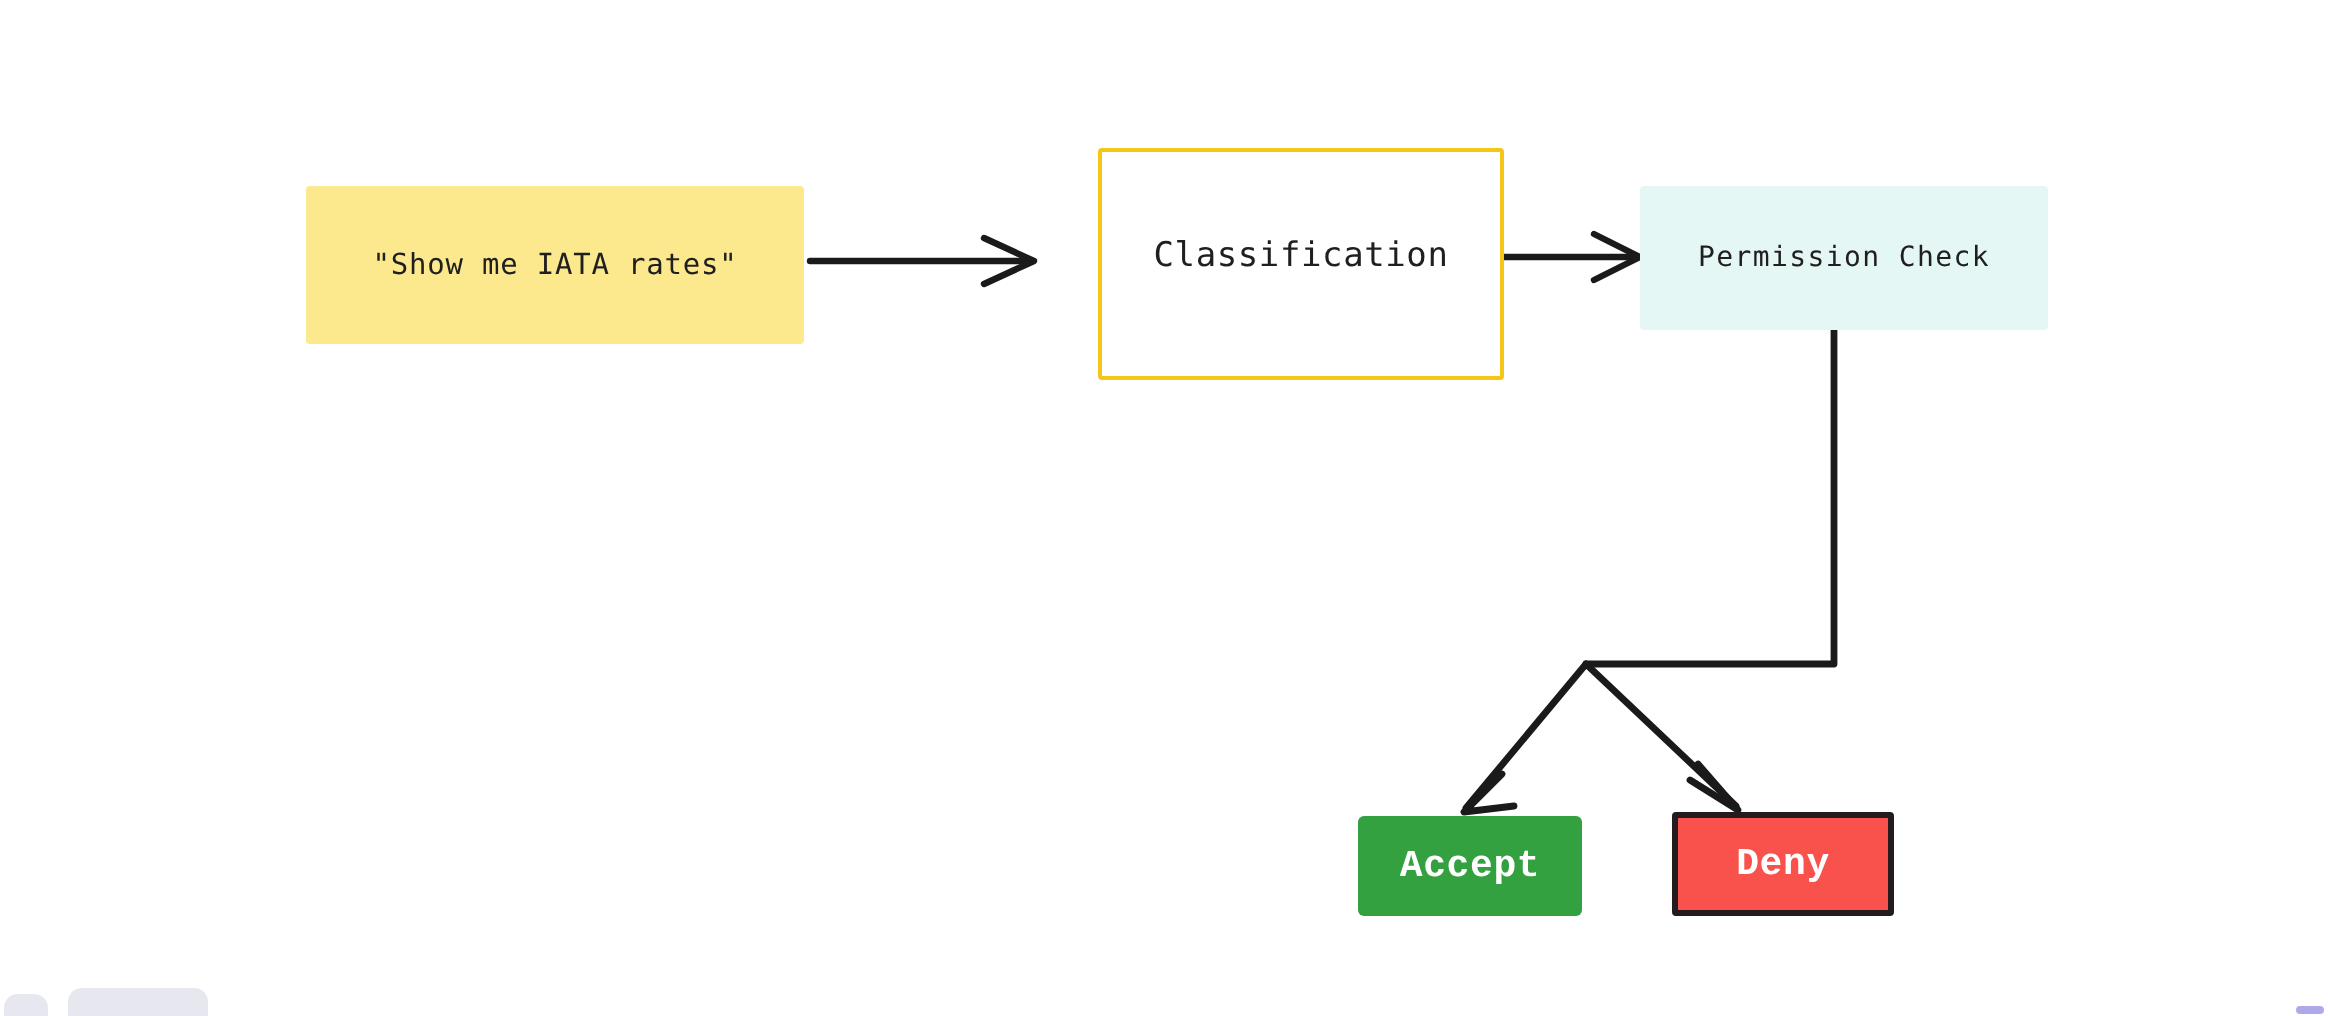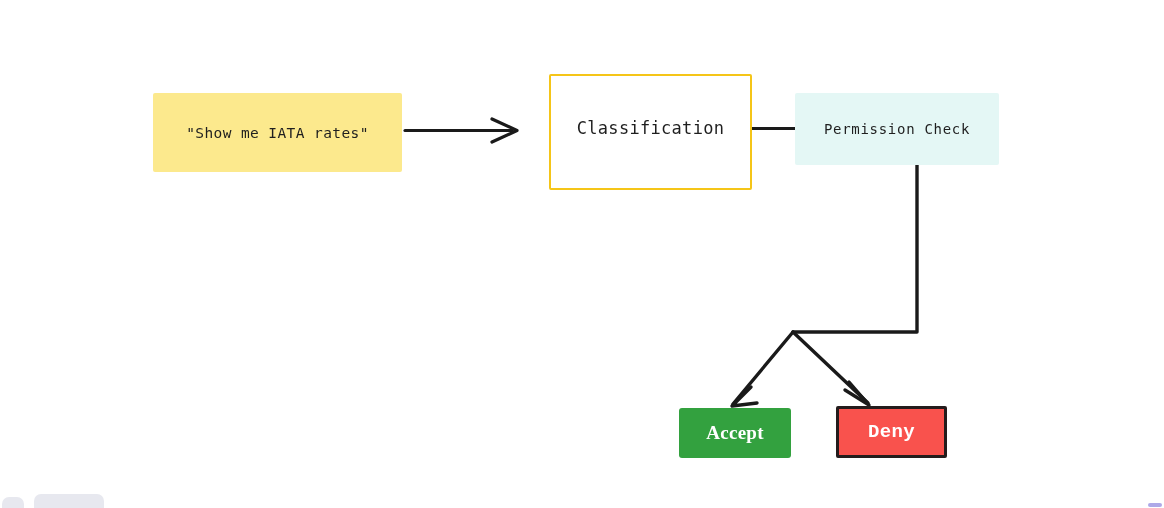--- a/index.html
+++ b/index.html
@@ -77,21 +77,21 @@
   }
   .node-classify .node-sub {
     font-family: "DejaVu Sans Mono", monospace;
     font-size: 11.5px;
     color: #2b2b2b;
     letter-spacing: 0.2px;
   }
 
   
   .node-permission {
-    left: 795px;
+    left: 820px;
     top: 93px;
     width: 204px;
     height: 72px;
     background: #E4F7F5;
     border-radius: 2px;
   }
   .node-permission .node-title {
     font-family: "DejaVu Sans Mono", monospace;
     font-size: 14px;
     color: #1f1f1f;
@@ -101,21 +101,21 @@
   
   .node-accept {
     left: 679px;
     top: 408px;
     width: 112px;
     height: 50px;
     background: #33A13F;
     border-radius: 3px;
   }
   .node-accept .node-title {
-    font-family: Liberation Serif, serif;
+    font-family: Liberation Mono, monospace;
     font-size: 19px;
     font-weight: 600;
     color: #ffffff;
     letter-spacing: 0.3px;
   }
 
   .node-deny {
     left: 836px;
     top: 406px;
     width: 111px;

